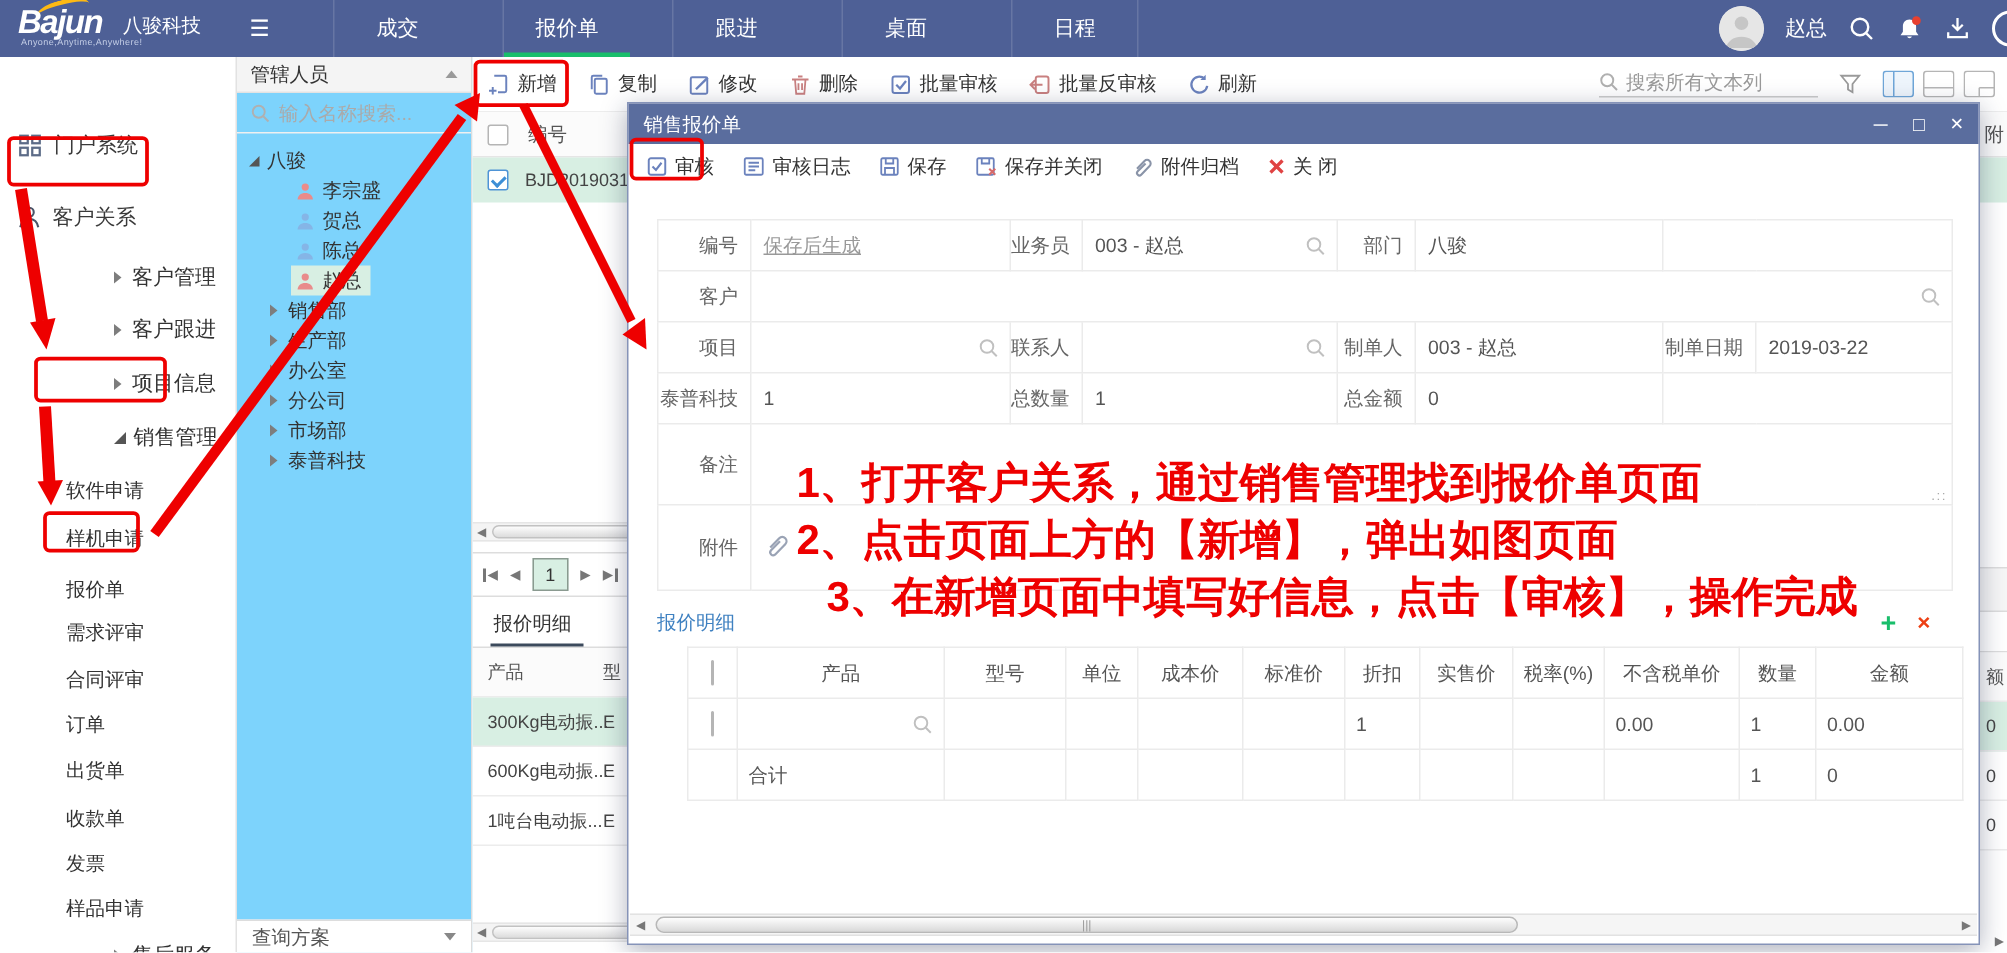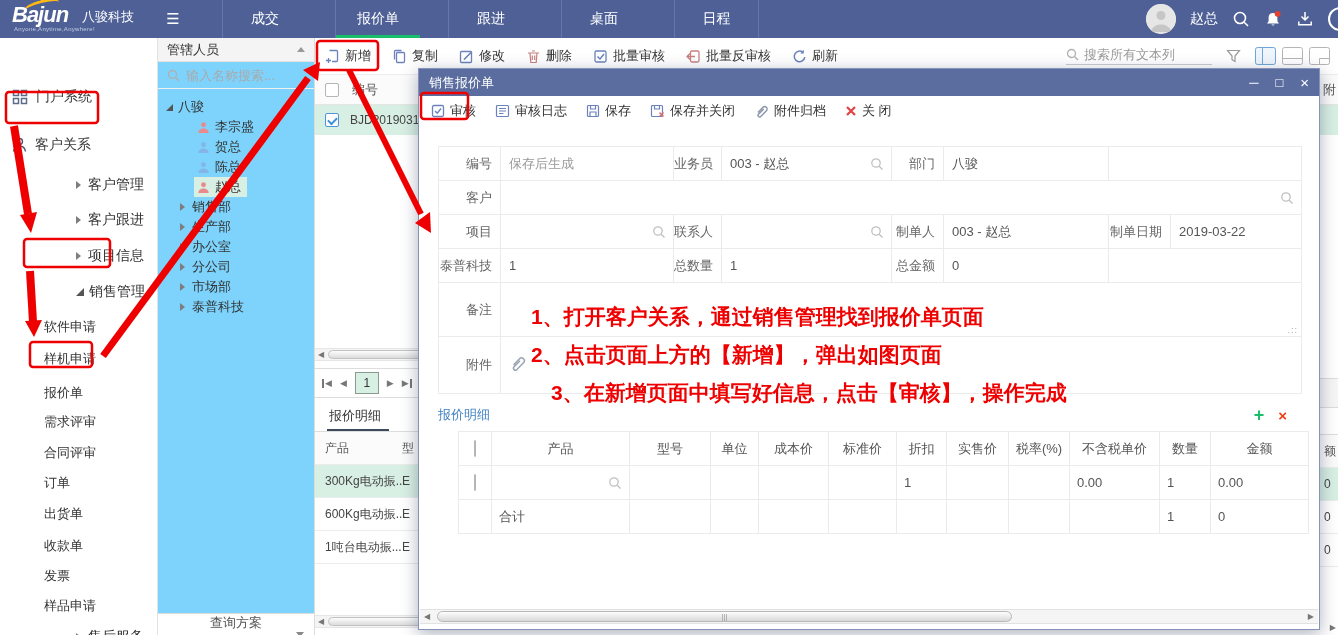--- a/index.html
+++ b/index.html
@@ -41,21 +41,21 @@
   .tree-search { height: 27px; display: flex; align-items: center; gap: 6px; padding: 0 9px; border-bottom: 1px solid #f0f0f0; }
   .tree-search input { border: none; outline: none; width: 112px; font-size: 13px; font-family: inherit; color: #333; background: transparent; }
   .tree-search input::placeholder { color: #aaa; }
   .tree-body { padding-top: 8px; }
   .tree-row { height: 20px; display: flex; align-items: center; font-size: 13px; color: #333; }
   .tree-row.root { padding-left: 8px; }
   .tree-row.person { padding-left: 36px; }
   .tree-row.dept { padding-left: 22px; }
   .person-wrap { display: flex; align-items: center; gap: 5px; padding: 1px 6px 1px 3px; }
   .person-wrap.selected { background: #d8efe3; }
-  .tree-footer { position: absolute; bottom: 0; left: 0; right: 0; height: 22px; border-top: 1px solid #ddd; display: flex; align-items: center; padding: 0 10px; font-size: 13px; color: #555; background: #fff; flex-direction: column; }
+  .tree-footer { position: absolute; bottom: 0; left: 0; right: 0; height: 22px; border-top: 1px solid #ddd; display: flex; align-items: center; padding: 0 10px; font-size: 13px; color: #555; background: #fff; }
 
   
   .toolbar { position: absolute; top: 38px; left: 315px; width: 1023px; height: 37px; background: #fff; display: flex; align-items: center; border-bottom: 1px solid #ededed; }
   .tb-btn { display: flex; align-items: center; gap: 5px; margin-left: 21px; font-size: 13px; color: #333; cursor: default; }
   .tb-btn:first-child { margin-left: 10px; }
   .tb-right { margin-left: auto; display: flex; align-items: center; gap: 14px; padding-right: 8px; }
   .tb-search { display: flex; align-items: center; gap: 5px; border-bottom: 1px solid #ccc; padding-bottom: 2px; }
   .tb-search input { border: none; outline: none; width: 128px; font-size: 13px; font-family: inherit; color: #333; background: transparent; }
   .tb-search input::placeholder { color: #9a9a9a; }
   .view-icons { display: flex; gap: 6px; }
@@ -88,39 +88,39 @@
   .dlg-ctrl { margin-left: auto; display: flex; gap: 17px; font-size: 13px; align-items: center; }
   .dlg-ctrl span { cursor: default; }
   .dlg-toolbar { height: 30px; display: flex; align-items: center; gap: 19px; padding-left: 12px; font-size: 13px; color: #333; }
   .dlg-tb-btn { display: flex; align-items: center; gap: 5px; cursor: default; }
   .dlg-form { position: absolute; top: 77px; left: 19px; width: 863px; border-collapse: collapse; table-layout: fixed; }
   .dlg-form td { border: 1px solid #ebebeb; font-size: 13px; height: 34px; overflow: hidden; }
   .dlg-form td.lbl { text-align: right; color: #666; padding-right: 8px; white-space: nowrap; }
   .dlg-form td.val { padding-left: 8px; color: #555; }
   .val-flex { display: flex; align-items: center; width: 100%; }
   .val-flex .mag { margin-left: auto; margin-right: 7px; flex: 0 0 auto; }
-  .ph { color: #999; }
+  .ph { color: #999; text-decoration: underline; }
   .gray { color: #999; }
   .dim { color: #777; }
   .grip { position: absolute; right: 3px; bottom: 1px; color: #aaa; font-size: 9px; letter-spacing: 1px; }
   .dlg-detail-head { position: absolute; top: 337px; left: 19px; width: 863px; display: flex; align-items: center; }
   .detail-title { color: #3f81c1; font-size: 13px; }
   .plus-ic { margin-left: auto; color: #19be6b; font-size: 18px; font-weight: bold; line-height: 1; cursor: default; }
   .x-ic { margin-left: 14px; margin-right: 14px; color: #ed4014; font-size: 15px; font-weight: bold; line-height: 1; cursor: default; }
   .dlg-table { position: absolute; top: 362px; left: 39px; width: 850px; border-collapse: collapse; table-layout: fixed; }
   .dlg-table th { border: 1px solid #ebebeb; height: 34px; font-weight: normal; color: #555; font-size: 13px; background: #fff; overflow: hidden; }
   .dlg-table td { border: 1px solid #ebebeb; height: 34px; font-size: 13px; color: #555; padding-left: 7px; overflow: hidden; }
   .dlg-table td.ctr { text-align: center; padding-left: 0; }
   .dlg-hscroll { position: absolute; top: 540px; left: 1px; width: 898px; height: 15px; background: #f5f5f5; border-top: 1px solid #e2e2e2; border-bottom: 1px solid #e2e2e2; }
   .dlg-hthumb { position: absolute; left: 17px; top: 1px; height: 11px; width: 575px; background: linear-gradient(#fdfdfd,#d9d9d9); border: 1px solid #b8b8b8; border-radius: 6px; }
   .dlg-hthumb::after { content: "|||"; position: absolute; left: 50%; top: 0; transform: translateX(-50%); font-size: 8px; color: #999; }
 
   
   .overlay-svg { position: absolute; top: 0; left: 0; z-index: 50; pointer-events: none; }
-  .anno { position: absolute; z-index: 51; color: #ee0000; font-weight: bold; font-size: 21px; white-space: nowrap; pointer-events: none; }
+  .anno { position: absolute; z-index: 51; color: #ee0000; font-weight: bold; font-size: 28px; white-space: nowrap; pointer-events: none; }
 </style>
 </head>
 <body>
 
 <div class="page">
 
   <div class="navbar">
     <div class="logo">
       <span class="logo-swoosh"></span>
       <span class="logo-text">Bajun</span>

